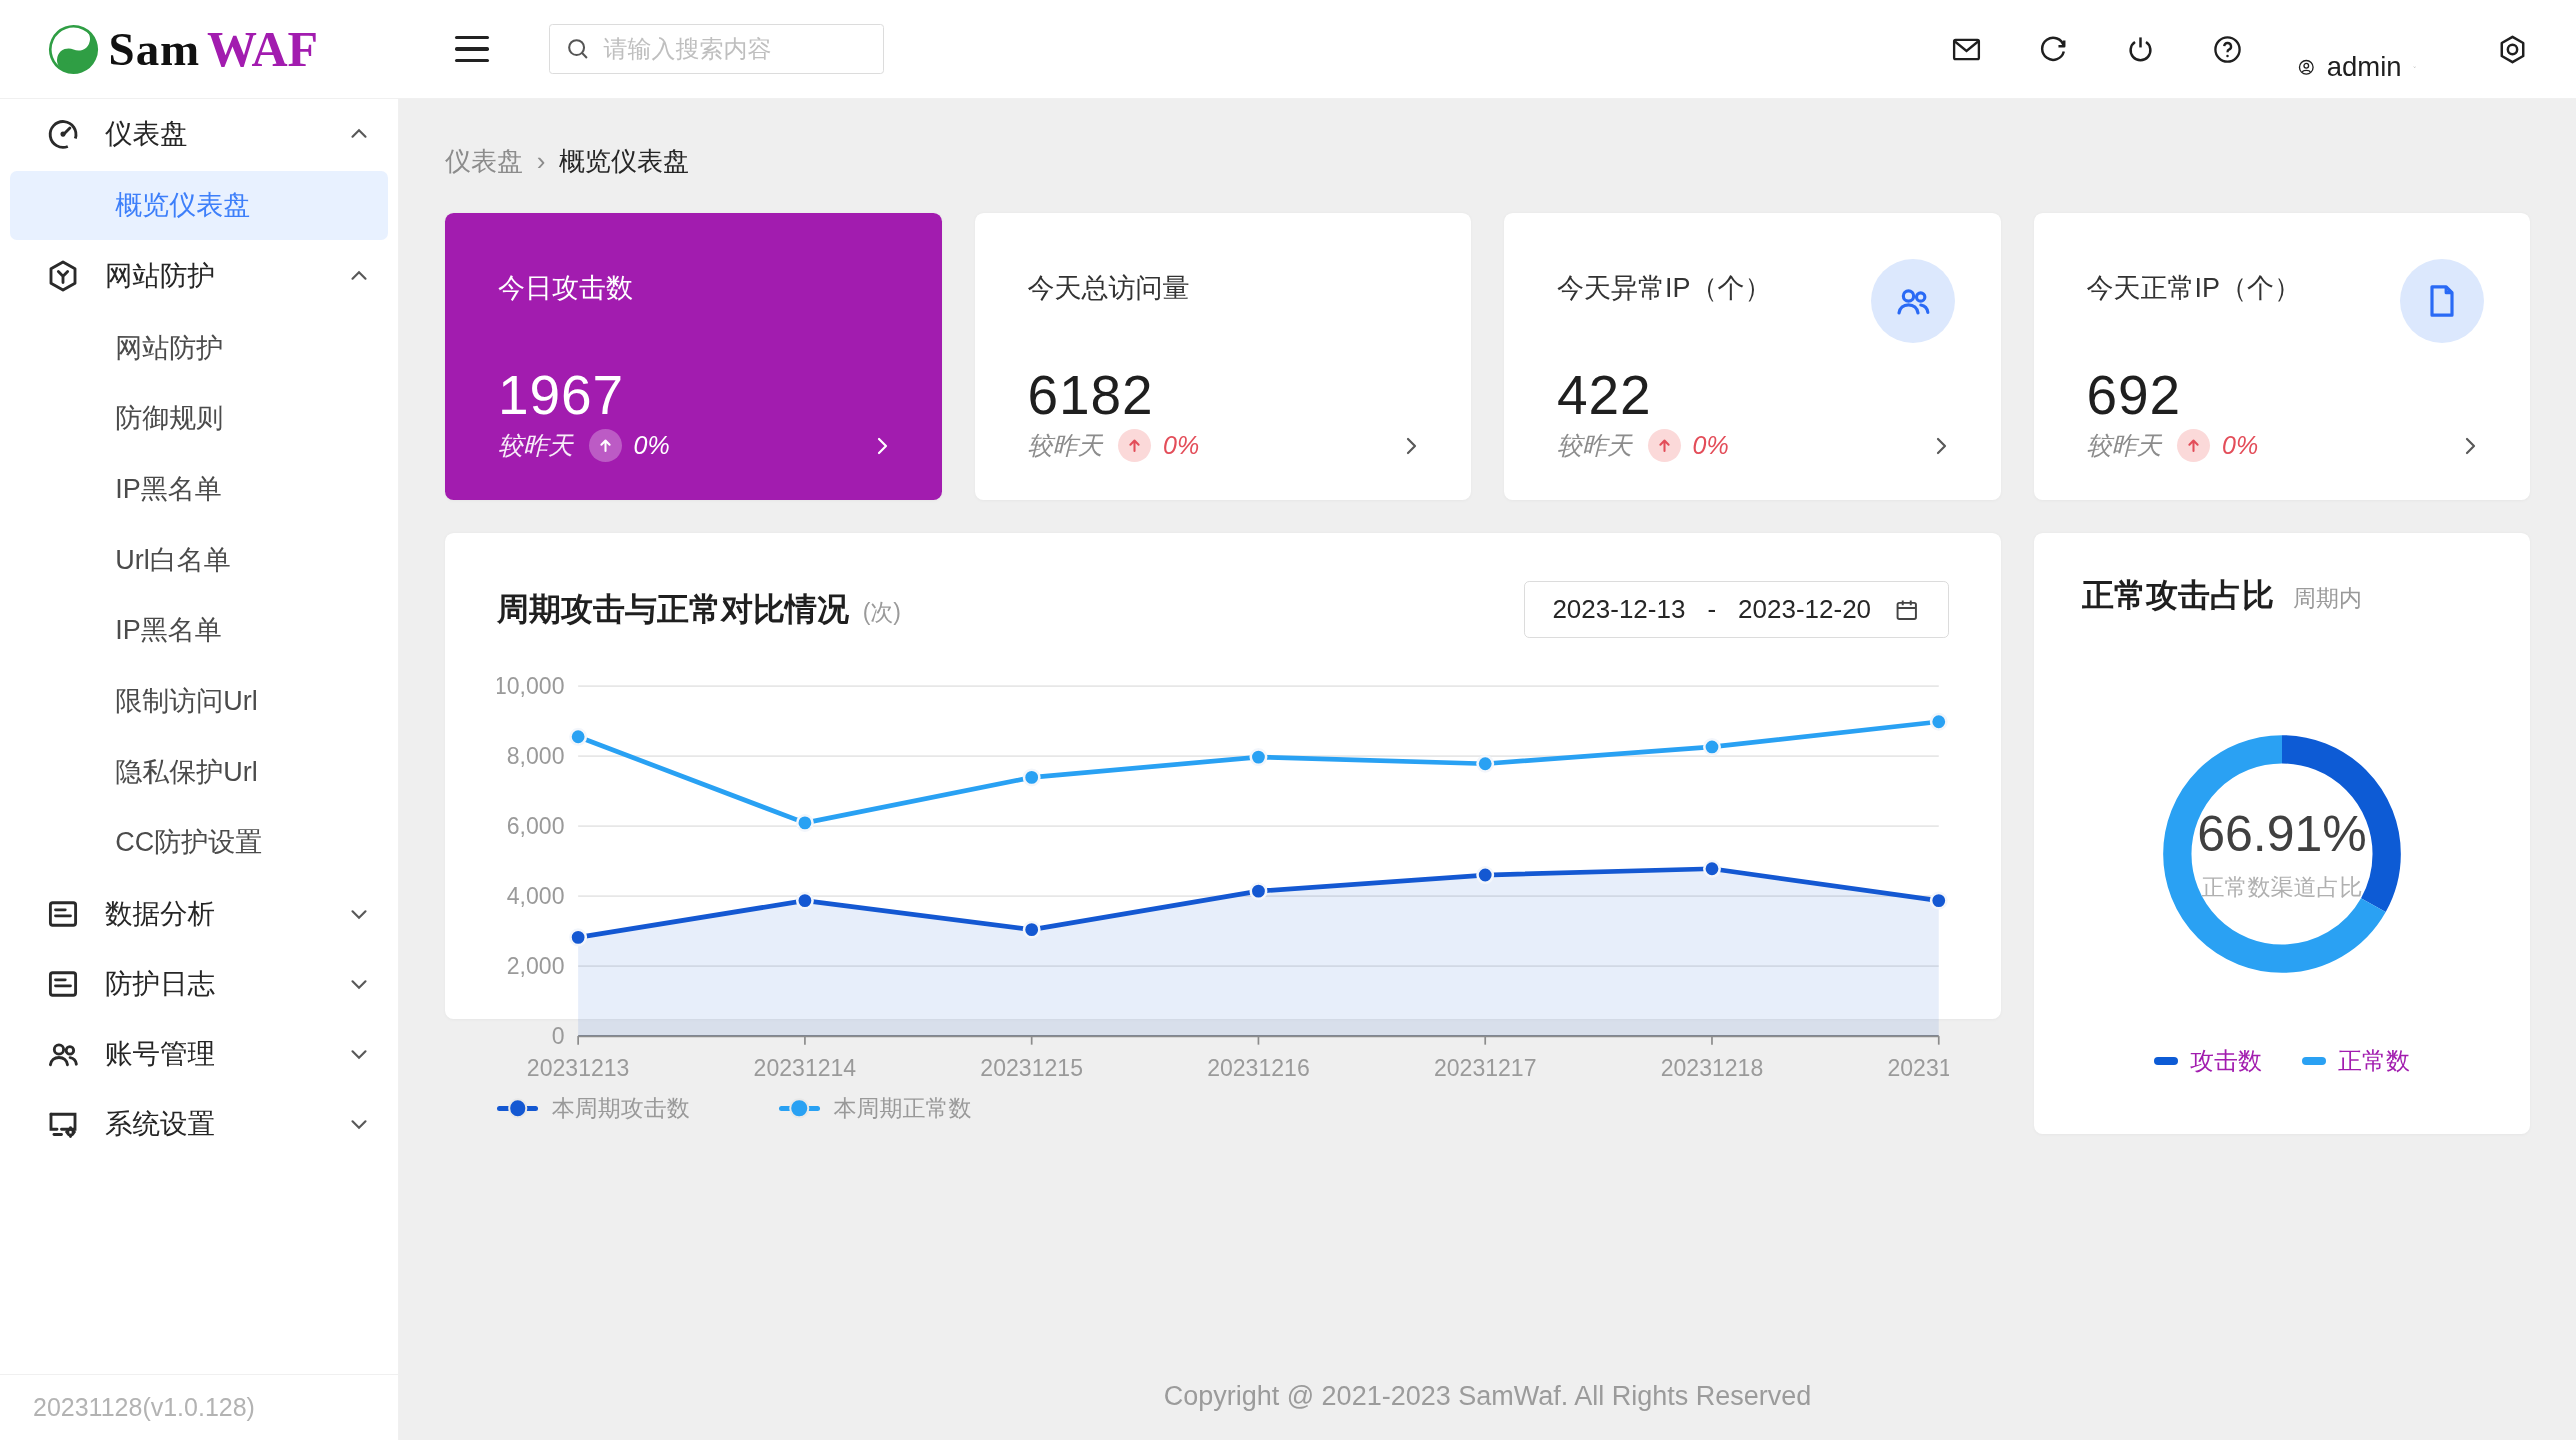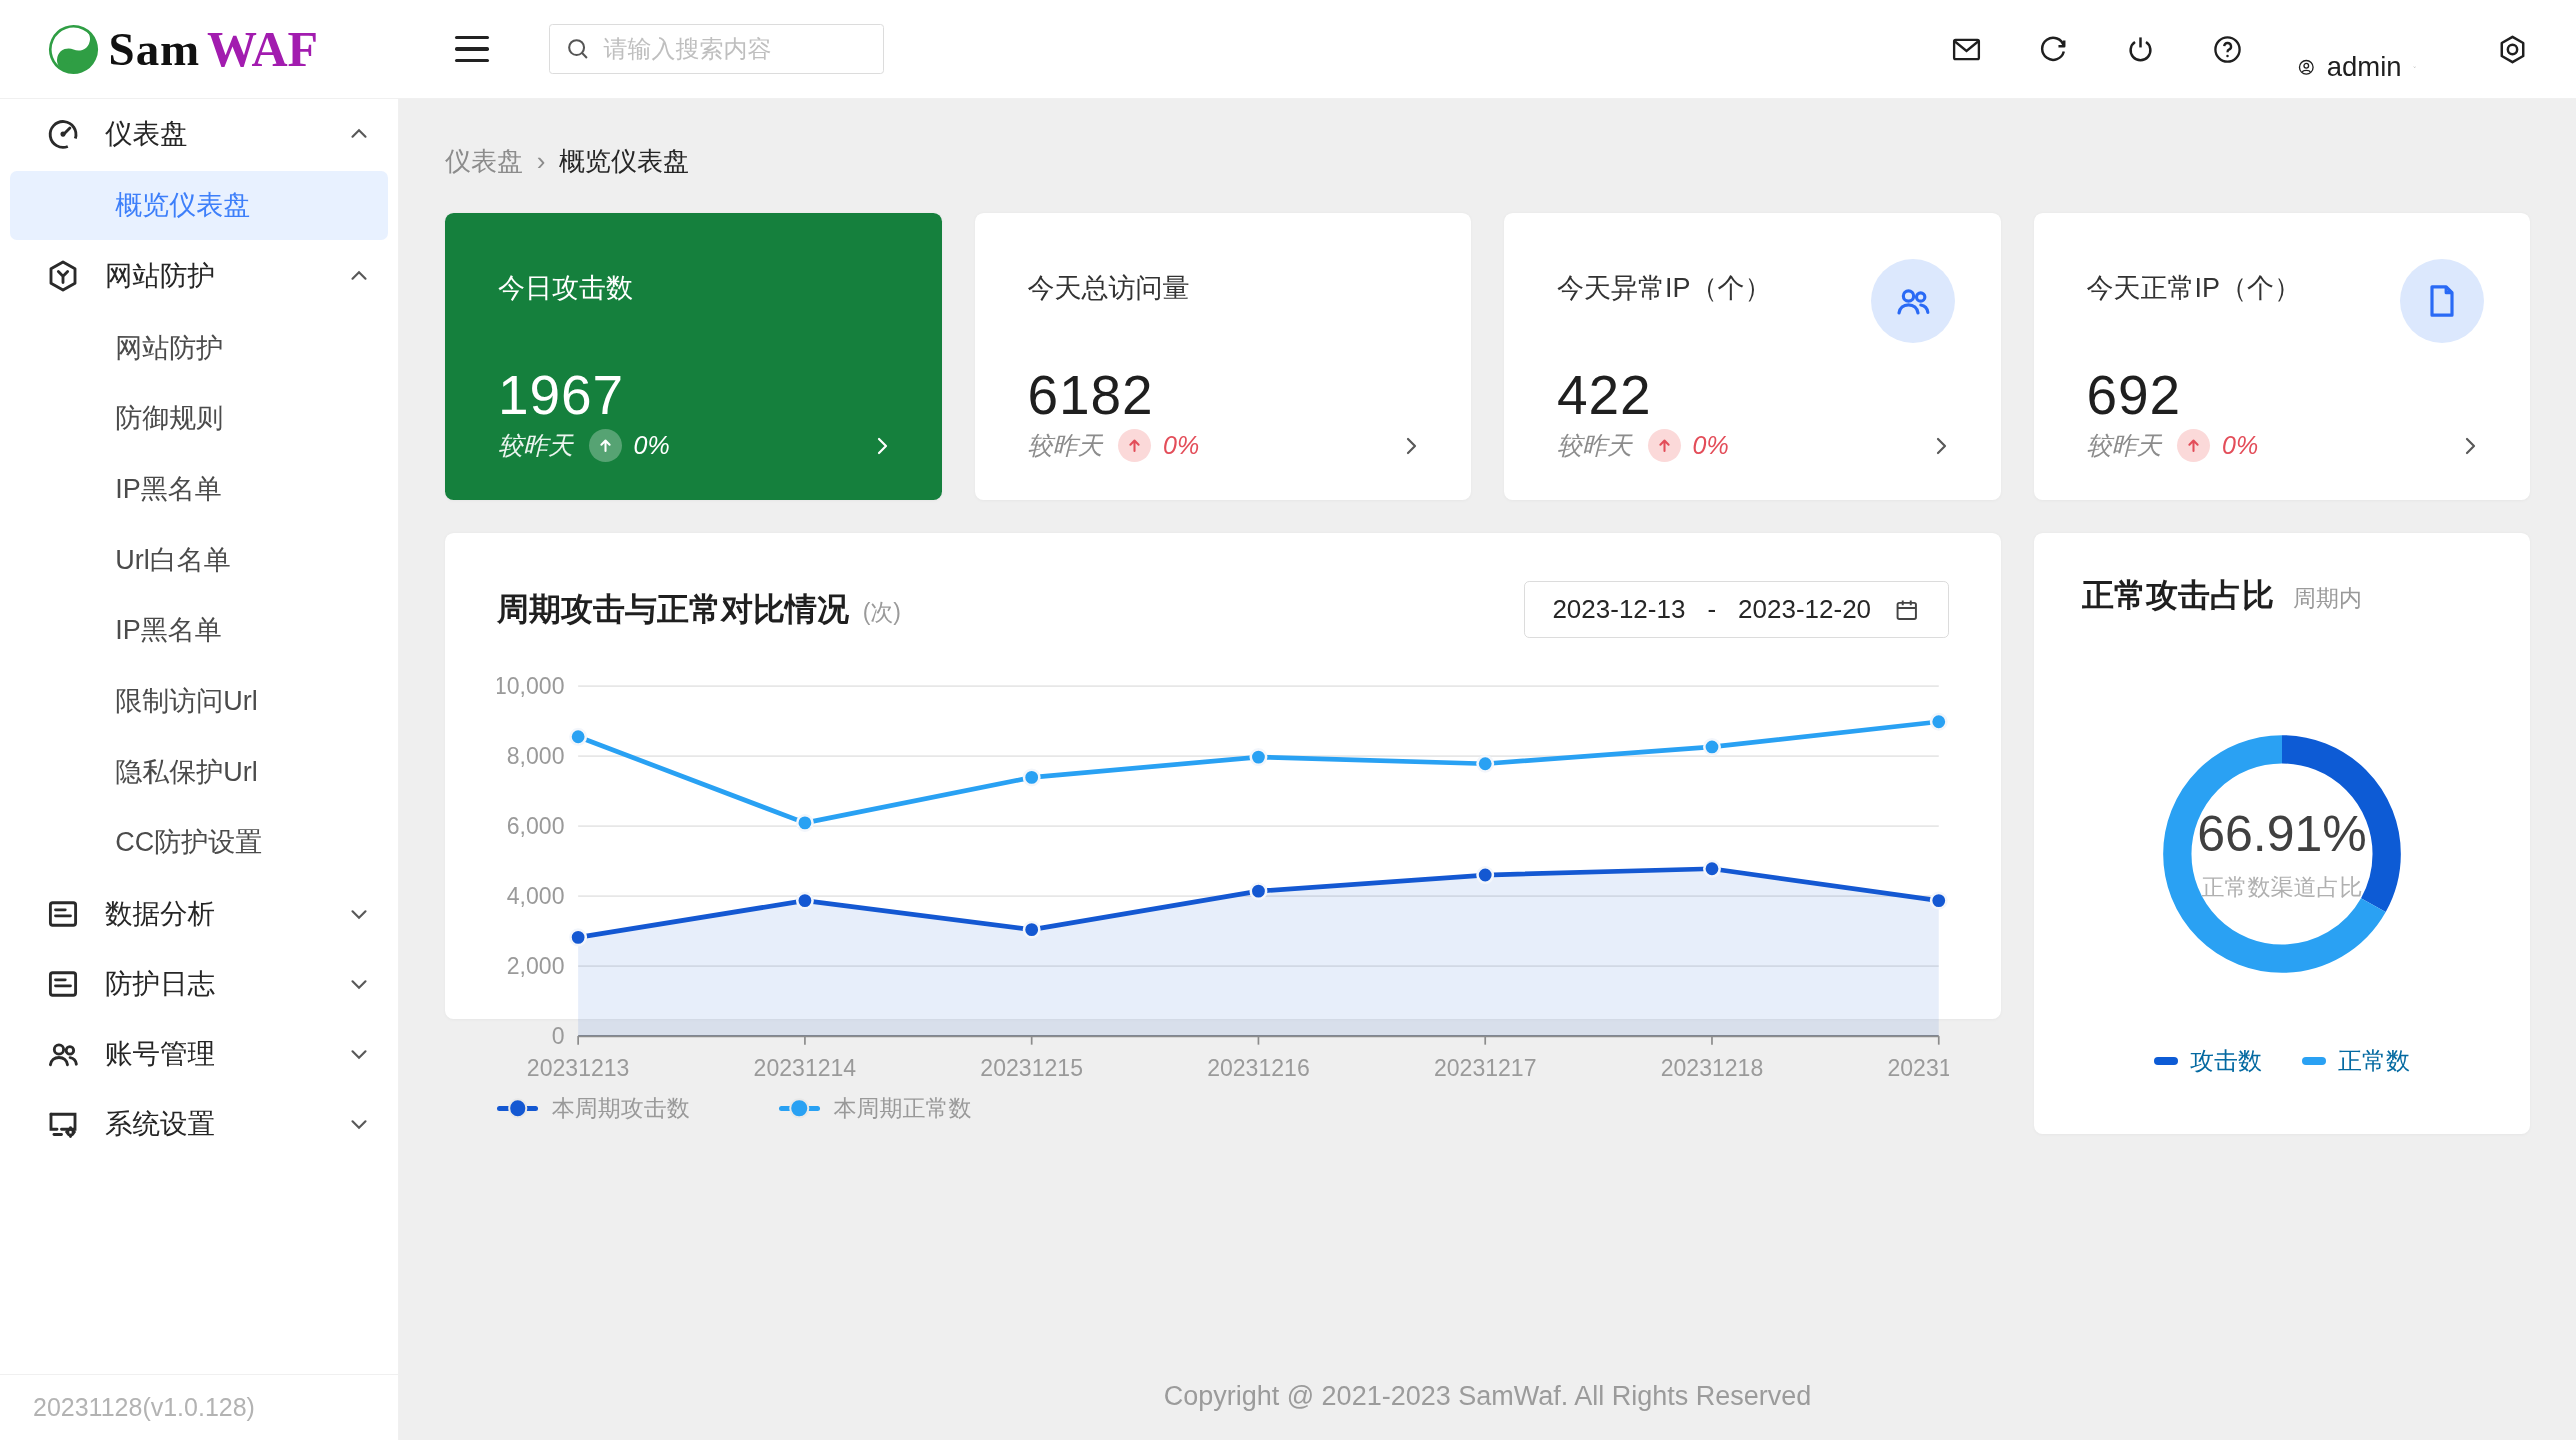--- a/index.html
+++ b/index.html
@@ -42,21 +42,21 @@
   .cards{display:flex;gap:33px;margin-top:34px;}
   .card{flex:1;height:287px;background:#fff;border-radius:8.6px;box-sizing:border-box;padding:57px 53px 45px 53px;position:relative;box-shadow:0 0.9px 3.4px rgba(0,0,0,.04);}
   .card .ctitle{font-size:27px;color:#333;}
   .card .cvalue{font-size:55px;color:#1f1f1f;font-weight:500;margin-top:57px;letter-spacing:0.9px;}
   .card .cbottom{position:absolute;left:53px;right:48px;bottom:38px;display:flex;align-items:center;font-size:25px;color:#8c8c8c;font-style:italic;}
   .card .badge{width:33px;height:33px;border-radius:50%;background:#fbd9d9;display:flex;align-items:center;justify-content:center;margin:0 12px 0 15.5px;}
   .card .badge svg{width:19px;height:19px;}
   .card .pct{color:#e34d59;}
   .card .goto{margin-left:auto;width:24px;height:24px;color:#595959;}
   .card .goto svg{width:24px;height:24px;}
-  .card.primary{background:#15803d;}
+  .card.primary{background:#a21caf;}
   .card.primary .ctitle,.card.primary .cvalue{color:#fff;}
   .card.primary .cbottom{color:rgba(255,255,255,.92);}
   .card.primary .badge{background:rgba(255,255,255,.28);}
   .card.primary .pct{color:#fff;}
   .card.primary .goto{color:#fff;}
   .cicon{position:absolute;top:46px;right:46px;width:84px;height:84px;border-radius:50%;background:#dce8fd;display:flex;align-items:center;justify-content:center;color:#2a6af5;}
   .cicon svg{width:40px;height:40px;}
   
   .panels{display:flex;gap:33px;margin-top:33px;}
   .panel{background:#fff;border-radius:8.6px;box-shadow:0 0.9px 3.4px rgba(0,0,0,.04);box-sizing:border-box;}
@@ -75,21 +75,21 @@
   .lg-line::after{content:"";position:absolute;left:50%;top:50%;transform:translate(-50%,-50%);width:15.5px;height:15.5px;border-radius:50%;background:inherit;border:2.6px solid #e8e8e8;}
   
   .rp-head{display:flex;align-items:baseline;}
   .rp-title{font-size:32px;font-weight:bold;color:#1f1f1f;}
   .rp-sub{font-size:23px;color:#9a9a9a;margin-left:19px;text-align:center;}
   .donut-box{position:relative;width:266px;height:266px;margin:103px auto 0 auto;}
   .donut-center{position:absolute;inset:0;display:flex;flex-direction:column;align-items:center;justify-content:center;text-align:center;}
   .donut-center .dval{font-size:50px;color:#404040;}
   .donut-center .dlab{font-size:23px;color:#b0b0b0;margin-top:8.6px;}
   .pie-legend{position:absolute;left:0;right:0;bottom:57px;display:flex;justify-content:center;gap:40px;}
-  .pl-item{display:flex;align-items:center;gap:12px;font-size:24px;color:#0369a1;}
+  .pl-item{display:flex;align-items:center;gap:12px;font-size:24px;color:#a21caf;}
   .pl-swatch{width:24px;height:8.6px;border-radius:4.3px;}
   .footer{margin-top:247px;text-align:center;font-size:27px;color:#9b9b9b;}
 </style>
 </head>
 <body>
 
 <div id="app">
 
   <div class="header">
     <div class="logo">

